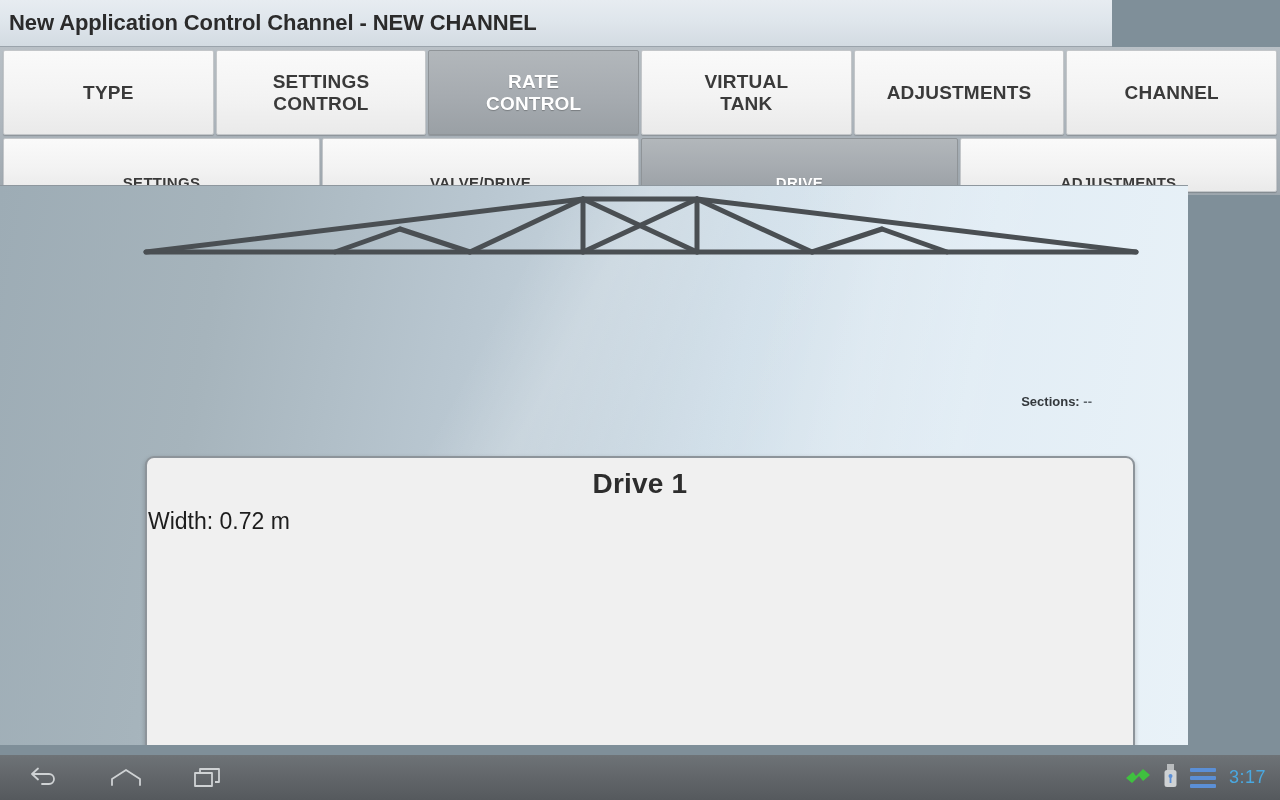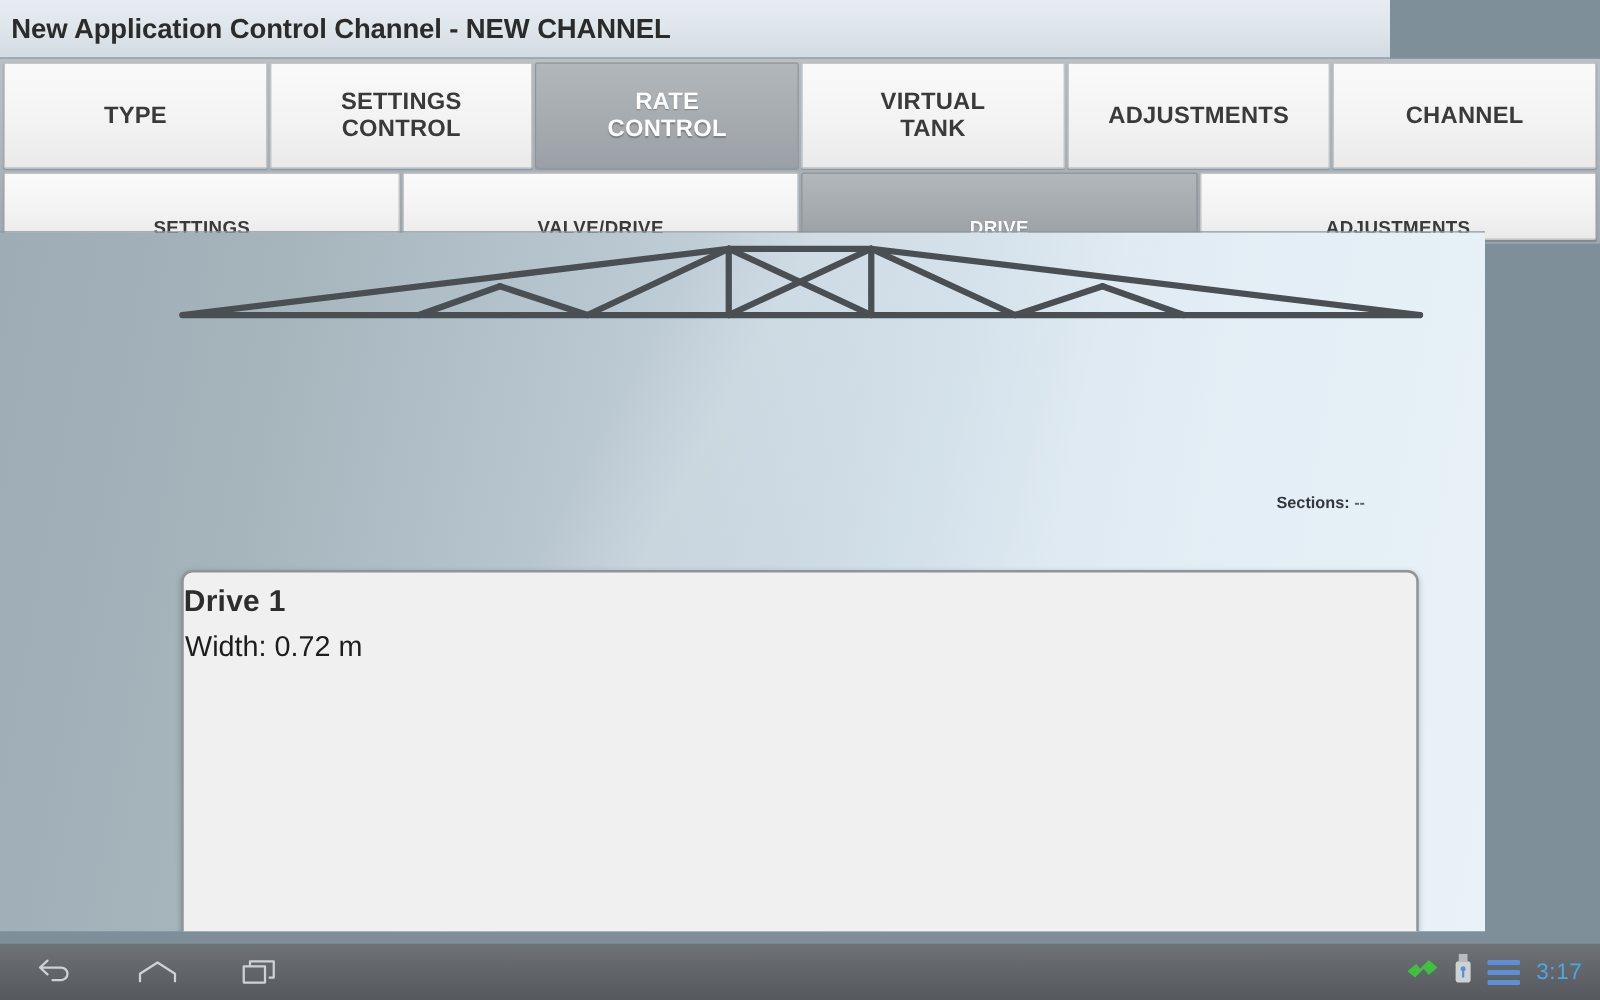--- a/index.html
+++ b/index.html
@@ -83,21 +83,21 @@
 
   
   .drive-panel{
     position:absolute; left:145px; top:270px; width:990px; height:427px;
     background:#f0f0f0;
     border:2px solid #8d949a;
     border-radius:9px;
     box-shadow:0 2px 5px rgba(0,0,0,0.22);
   }
   .drive-title{
-    font-size:24px; font-weight:bold; color:#2d2d2d;
+    text-align:center; font-size:28px; font-weight:bold; color:#2d2d2d;
     margin-top:10px; letter-spacing:0.2px;
   }
   .drive-width{
     margin-top:8px; margin-left:1px;
     font-size:23px; color:#1d1d1d;
   }
 
   
   .sysbar{
     position:absolute; left:0; top:755px; width:1280px; height:45px;

